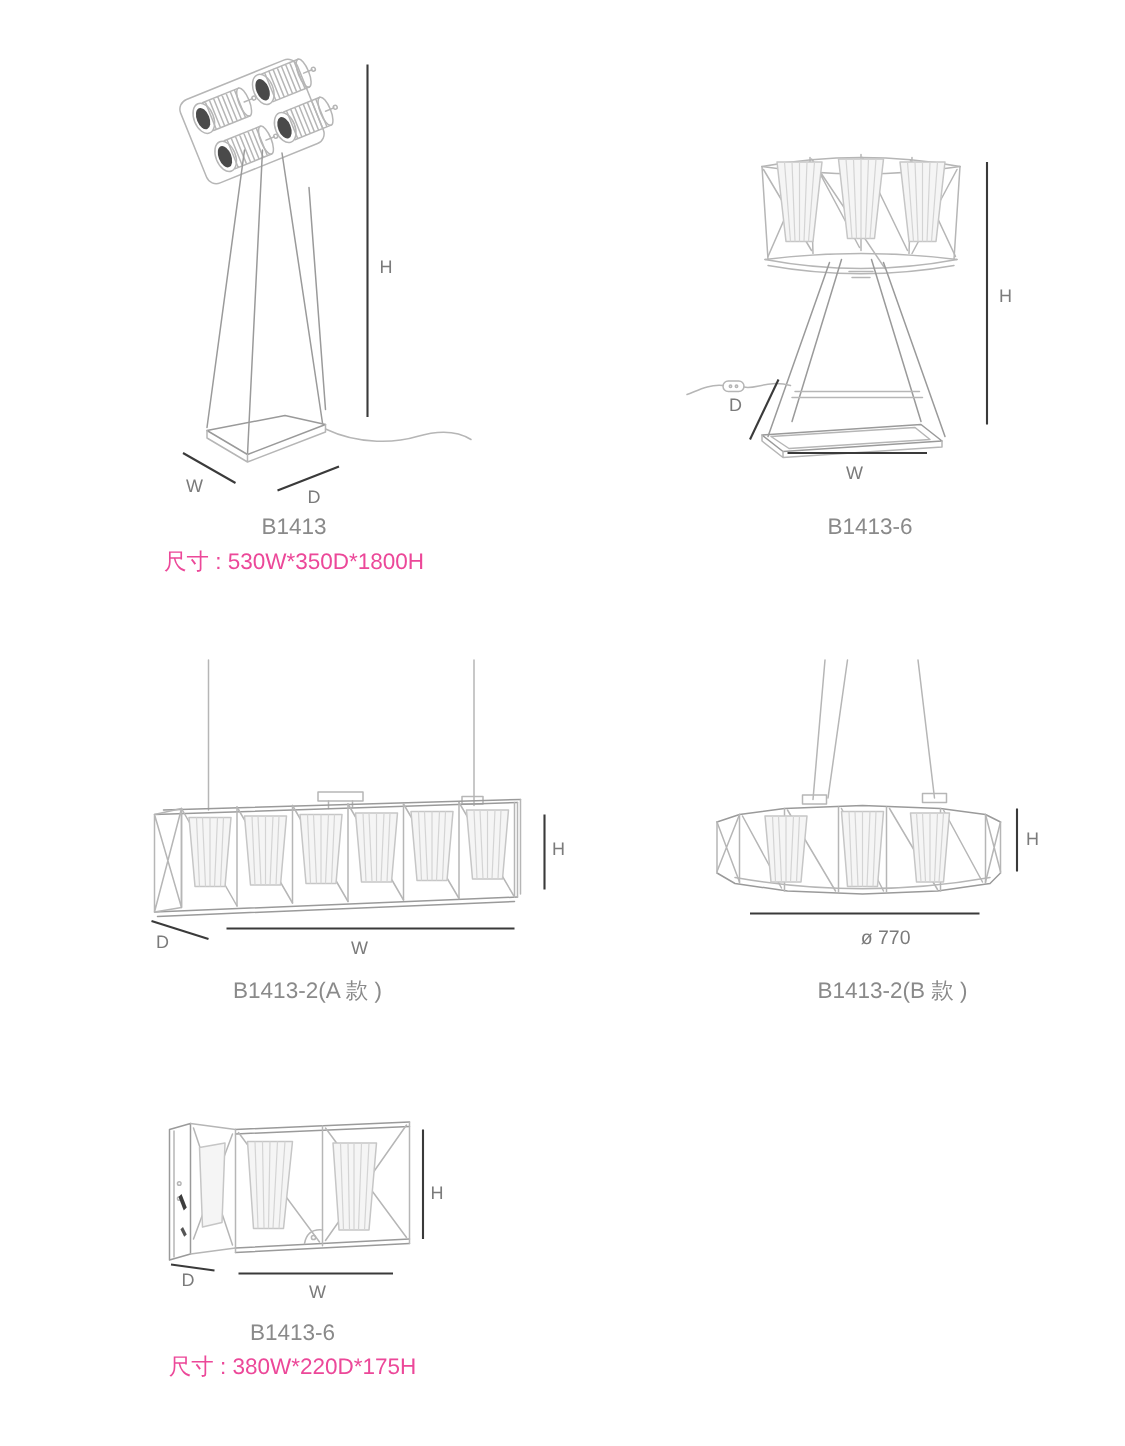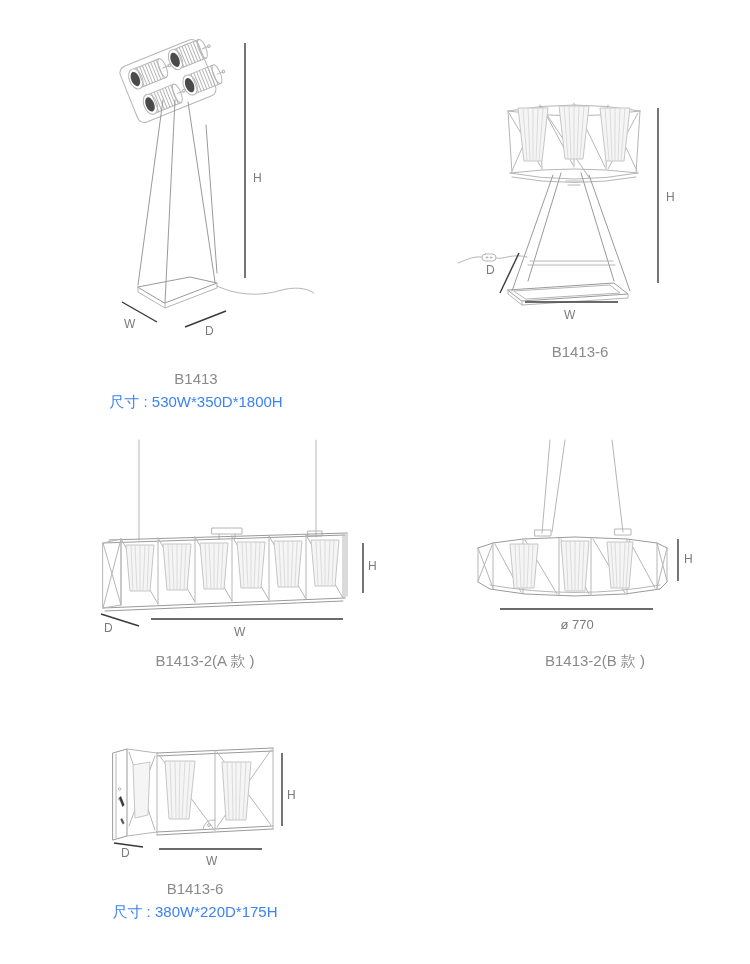--- a/index.html
+++ b/index.html
@@ -11,24 +11,24 @@
   .figure svg{position:absolute;left:0;top:0;overflow:visible;}
   .sk{stroke:#b6b6b6;fill:none;stroke-width:1;stroke-linecap:round;stroke-linejoin:round;}
   .skd{stroke:#9a9a9a;fill:none;stroke-width:1;stroke-linecap:round;stroke-linejoin:round;}
   .shade{fill:#f5f5f5;stroke:#c6c6c6;stroke-width:1;stroke-linejoin:round;}
   .pleat{stroke:#d4d4d4;fill:none;stroke-width:.8;}
   .dimline{stroke:#3a3a3a;stroke-width:1.4;fill:none;stroke-linecap:butt;}
   .dimlab{
     position:absolute;font-size:12px;color:#7b7b7b;line-height:1;
     white-space:nowrap;
   }
-  .dia-lab{width:60px;text-align:center;font-size:13px;}
+  .dia-lab{width:60px;text-align:right;font-size:13px;}
   .caption{position:absolute;text-align:center;}
   .pname{font-size:15px;color:#8a8a8a;line-height:18px;}
-  .psize{font-size:15px;color:#3b82f6;line-height:18px;margin-top:5px;white-space:nowrap;}
+  .psize{font-size:15px;color:#ec4899;line-height:18px;margin-top:5px;white-space:nowrap;}
 </style>
 </head>
 <body>
 
 <div class="figure" style="left:100px;top:35px;width:230px;height:305px;">
   <svg width="230" height="305" viewBox="0 0 230 305">
     <defs>
       <g id="spotA">
         <path class="sk" d="M-6,-10 H20 M-6,10 H20 M-4,-10 V10 M-1,-10 V10 M2,-10 V10 M5,-10 V10 M8,-10 V10 M11,-10 V10 M14,-10 V10 M17,-10 V10"></path>
         <ellipse class="sk" cx="20" cy="0" rx="3.5" ry="10" fill="#ffffff"></ellipse>
@@ -57,21 +57,21 @@
     </g>
     <path class="sk" d="M117,251 C140,262 165,260 178,256 C195,251 206,253 214,258"></path>
     <line class="dimline" x1="145" y1="8" x2="145" y2="243"></line>
     <line class="dimline" x1="22" y1="267" x2="57" y2="287"></line>
     <line class="dimline" x1="85" y1="292" x2="126" y2="276"></line>
   </svg>
   <span class="dimlab" style="left:153px;top:137px;">H</span>
   <span class="dimlab" style="left:24px;top:283px;">W</span>
   <span class="dimlab" style="left:105px;top:290px;">D</span>
 </div>
-<div class="caption" style="left:58px;top:343px;width:276px;margin-top:27px;">
+<div class="caption" style="left:58px;top:343px;width:276px;">
   <div class="pname">B1413</div>
   <div class="psize">尺寸 : 530W*350D*1800H</div>
 </div>
 
 <div class="figure" style="left:450px;top:95px;width:240px;height:230px;">
   <svg width="240" height="230" viewBox="0 0 240 230">
     <g>
       <path class="sk" d="M58,16 Q124,4 190,16"></path>
       <path class="sk" d="M58,16 Q124,26 190,16"></path>
       <path class="sk" d="M60,78 Q124,90 188,78"></path>

